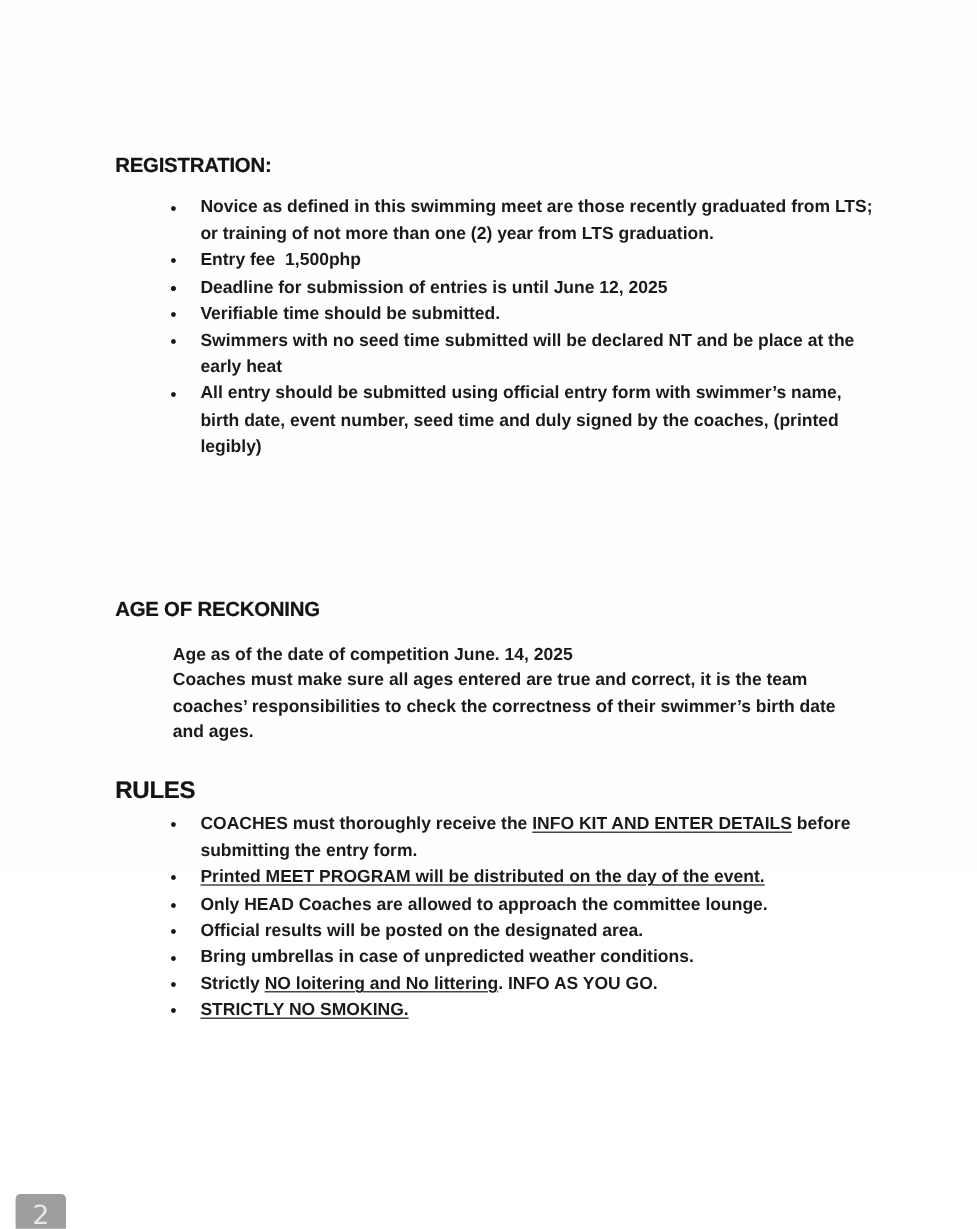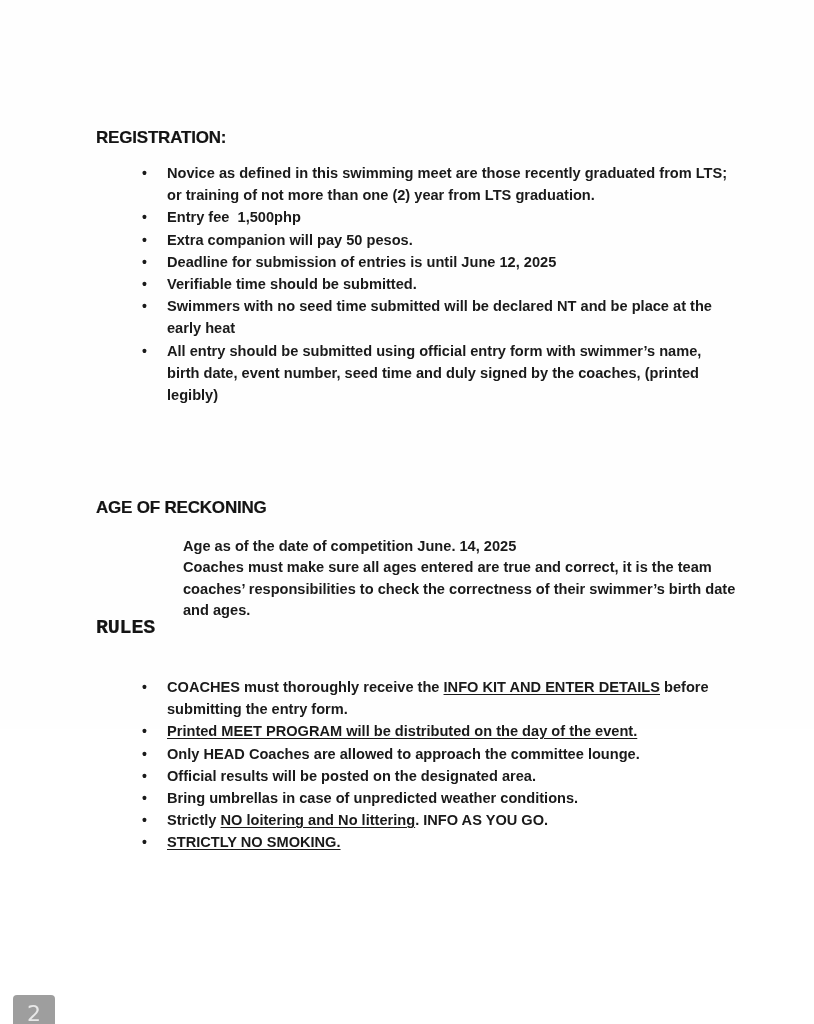--- a/index.html
+++ b/index.html
@@ -61,21 +61,20 @@
       text-underline-offset: 2px;
     }
     .para {
       position: absolute;
       left: 144px;
       width: 570px;
       font-size: 14.6px;
       line-height: 21.3px;
       font-weight: bold;
       color: #1a1a1a;
-      margin-left: 39px;
     }
     .para div { margin: 0; }
     .page-badge {
       position: absolute;
       left: 13px;
       top: 995px;
       width: 42px;
       height: 34px;
       background: #9e9e9e;
       border-radius: 4px;
@@ -89,35 +88,35 @@
 </head>
 <body>
 
 <div class="page">
 
   <h2 class="heading" style="top:128px;">REGISTRATION:</h2>
 
   <ul class="bullets" style="top:162px;">
     <li><span class="dot">•</span><span>Novice as defined in this swimming meet are those recently graduated from LTS; or training of not more than one (2) year from LTS graduation.</span></li>
     <li><span class="dot">•</span><span style="white-space:pre;">Entry fee  1,500php</span></li>
-    <li><span class="dot">•</span><span>Extra companion will pay 50 pesos.</span></li>
+    <li><span class="dot">•</span></li>
     <li><span class="dot">•</span><span>Deadline for submission of entries is until June 12, 2025</span></li>
     <li><span class="dot">•</span><span>Verifiable time should be submitted.</span></li>
     <li><span class="dot">•</span><span>Swimmers with no seed time submitted will be declared NT and be place at the early heat</span></li>
     <li><span class="dot">•</span><span>All entry should be submitted using official entry form with swimmer’s name, birth date, event number, seed time and duly signed by the coaches, (printed legibly)</span></li>
   </ul>
 
   <h2 class="heading" style="top:498px;">AGE OF RECKONING</h2>
 
   <div class="para" style="top:536px;">
     <div>Age as of the date of competition June. 14, 2025</div>
     <div>Coaches must make sure all ages entered are true and correct, it is the team coaches’ responsibilities to check the correctness of their swimmer’s birth date and ages.</div>
   </div>
 
-  <h2 class="heading large" style="top:616px;font-family:Liberation Mono, monospace;">RULES</h2>
+  <h2 class="heading large" style="top:648px;">RULES</h2>
 
   <ul class="bullets" style="top:676px;">
     <li><span class="dot">•</span><span>COACHES must thoroughly receive the </span><span class="u">INFO KIT AND ENTER DETAILS</span><span> before submitting the entry form.</span></li>
     <li><span class="dot">•</span><span></span><span class="u">Printed MEET PROGRAM will be distributed on the day of the event.</span><span></span></li>
     <li><span class="dot">•</span><span>Only HEAD Coaches are allowed to approach the committee lounge.</span><span class="u"></span><span></span></li>
     <li><span class="dot">•</span><span>Official results will be posted on the designated area.</span><span class="u"></span><span></span></li>
     <li><span class="dot">•</span><span>Bring umbrellas in case of unpredicted weather conditions.</span><span class="u"></span><span></span></li>
     <li><span class="dot">•</span><span>Strictly </span><span class="u">NO loitering and No littering</span><span>. INFO AS YOU GO.</span></li>
     <li><span class="dot">•</span><span></span><span class="u">STRICTLY NO SMOKING.</span><span></span></li>
   </ul>

